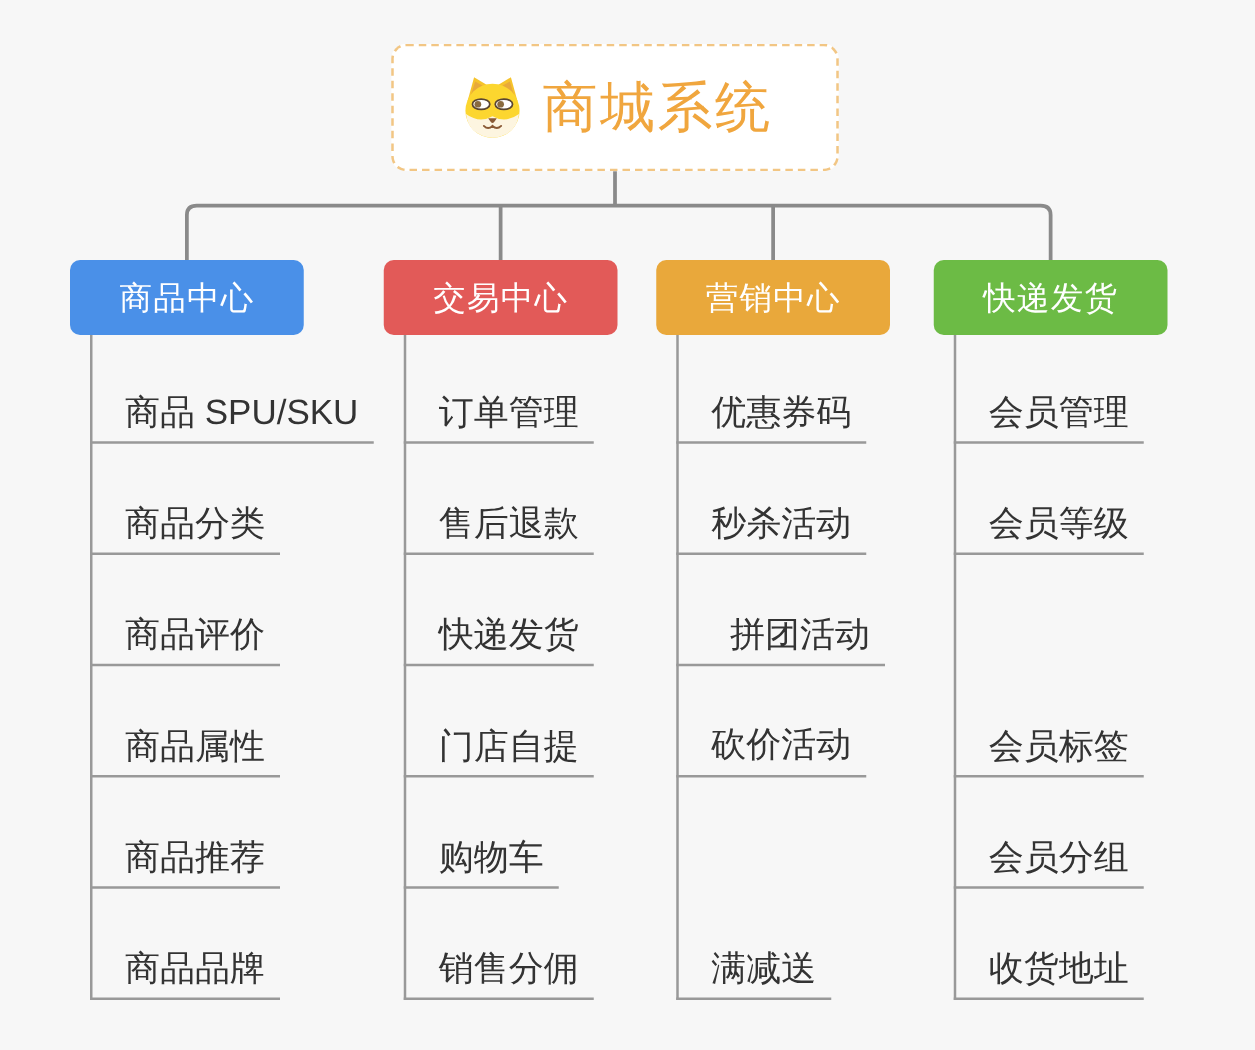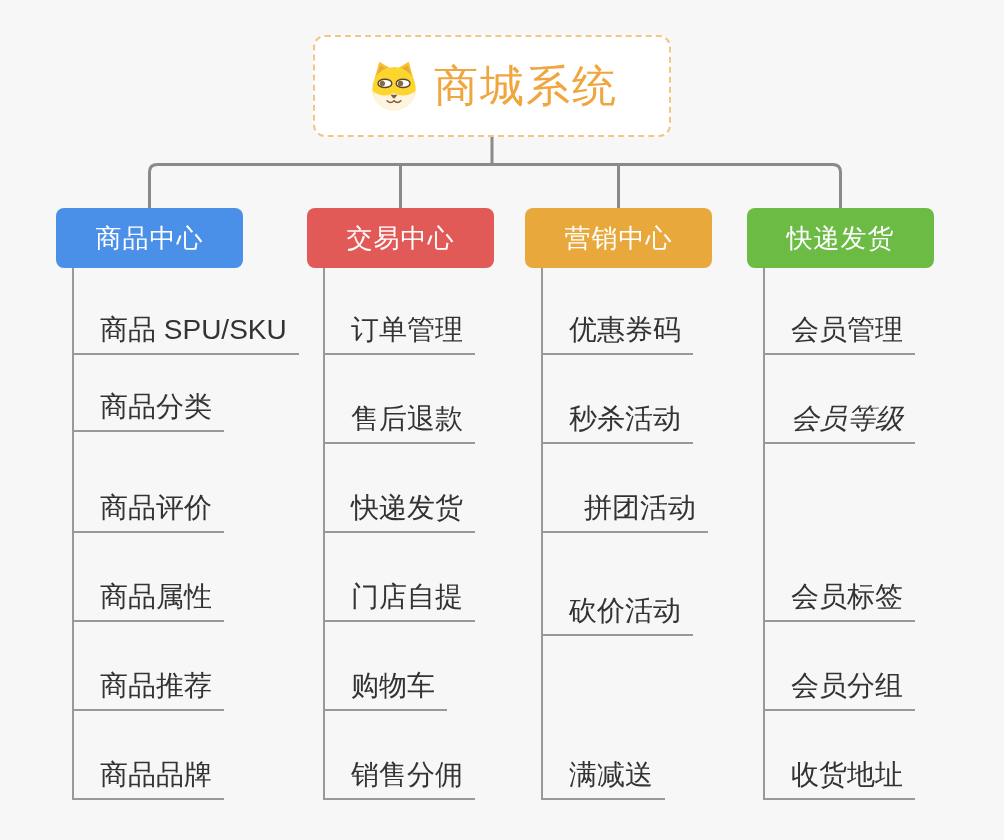--- a/index.html
+++ b/index.html
@@ -135,21 +135,21 @@
     <span class="root-title">商城系统</span>
   </div>
 
   <div id="columns">
       <div class="column" style="left: 56px;">
     <div class="branch-node" style="background: rgb(74, 144, 232);">
       <span class="branch-label">商品中心</span>
     </div>
     <div class="trunk"></div>
   <div class="leaf" style="top: 107px;">商品 SPU/SKU</div>
-        <div class="leaf" style="top: 184px;">商品分类</div>
+        <div class="leaf" style="top: 196px;">商品分类</div>
         <div class="leaf" style="top: 285px;">商品评价</div>
         <div class="leaf" style="top: 374px;">商品属性</div>
         <div class="leaf" style="top: 463px;">商品推荐</div>
         <div class="leaf" style="top: 552px;">商品品牌</div>
       </div>
       <div class="column" style="left: 307px;">
     <div class="branch-node" style="background: rgb(226, 90, 88);">
       <span class="branch-label">交易中心</span>
     </div>
     <div class="trunk"></div>
@@ -161,28 +161,28 @@
         <div class="leaf" style="top: 552px;">销售分佣</div>
       </div>
       <div class="column" style="left: 525px;">
     <div class="branch-node" style="background: rgb(233, 168, 59);">
       <span class="branch-label">营销中心</span>
     </div>
     <div class="trunk"></div>
   <div class="leaf" style="top: 107px;">优惠券码</div>
         <div class="leaf" style="top: 196px;">秒杀活动</div>
         <div class="leaf" style="top: 285px; padding-left: 43px;">拼团活动</div>
-        <div class="leaf" style="top: 388px; font-family: Liberation Serif, serif;">砍价活动</div>
+        <div class="leaf" style="top: 374px; font-family: Liberation Serif, serif;">砍价活动</div>
         <div class="leaf" style="top: 552px;">满减送</div>
       </div>
       <div class="column" style="left: 747px;">
     <div class="branch-node" style="background: rgb(108, 187, 69);">
       <span class="branch-label">快递发货</span>
     </div>
     <div class="trunk"></div>
   <div class="leaf" style="top: 107px;">会员管理</div>
-        <div class="leaf" style="top: 196px; font-style: italic;">会员等级</div>
+        <div class="leaf" style="top: 196px;">会员等级</div>
         <div class="leaf" style="top: 374px;">会员标签</div>
         <div class="leaf" style="top: 463px;">会员分组</div>
         <div class="leaf" style="top: 552px;">收货地址</div>
       </div>
     </div>
 </div>
 
 </body></html>

